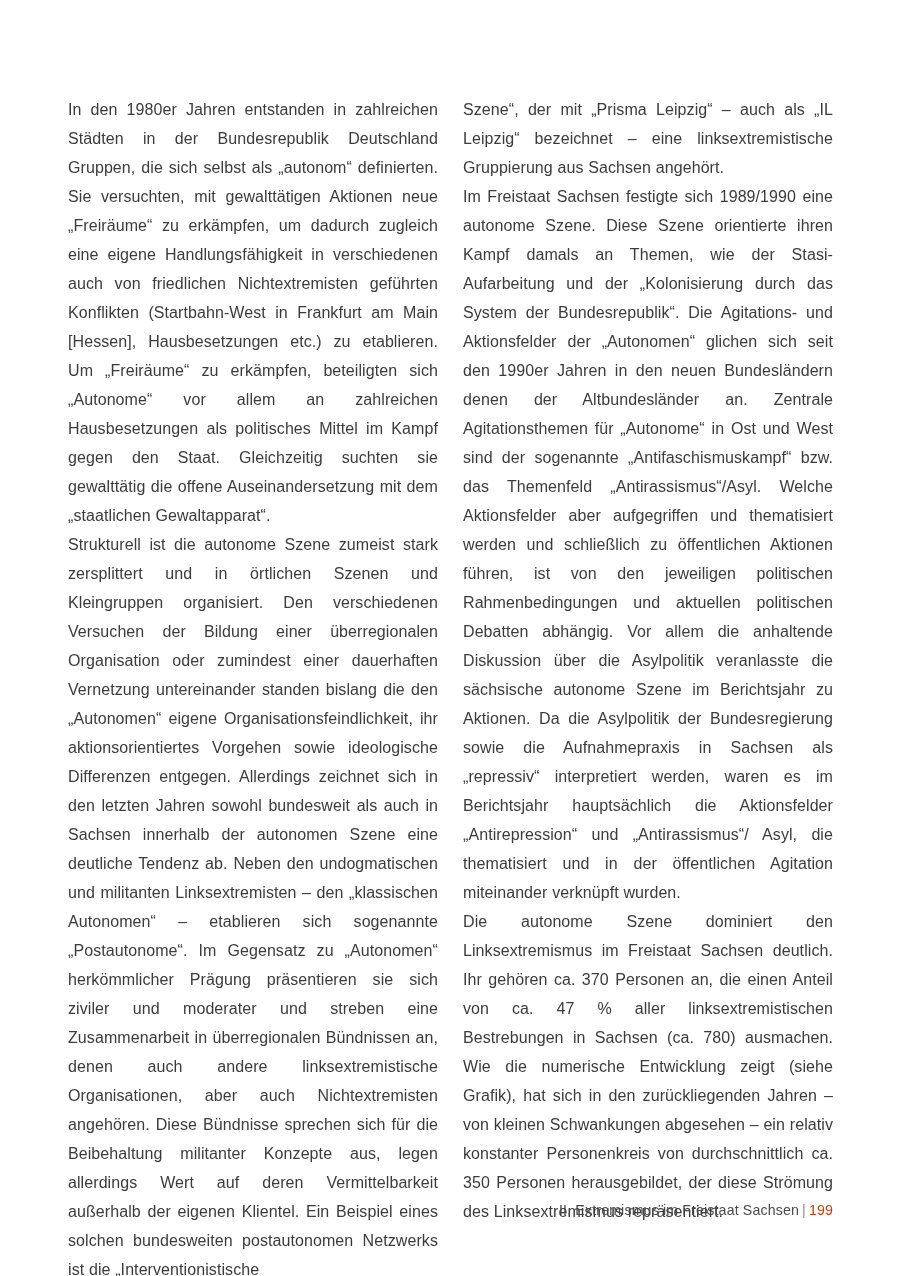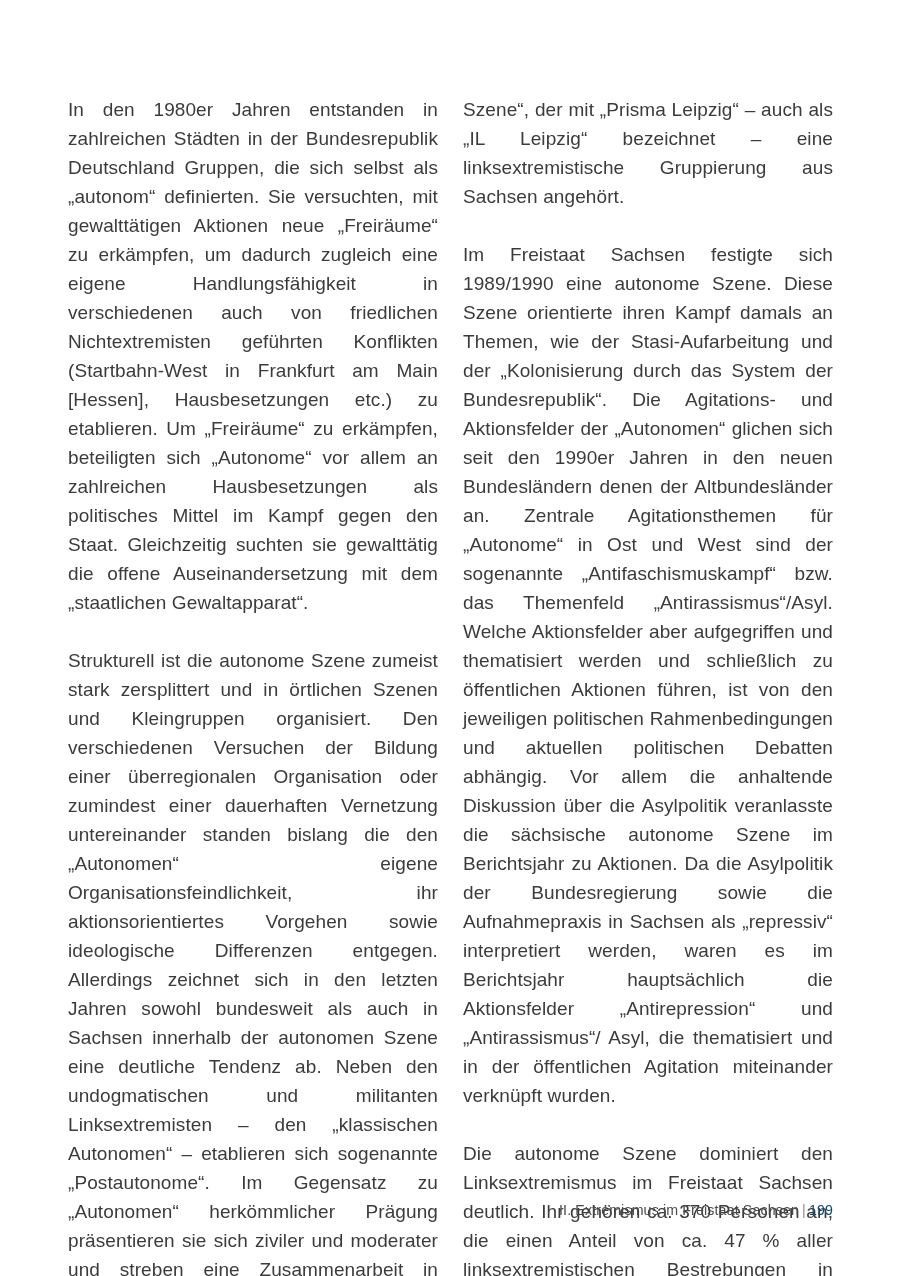--- a/index.html
+++ b/index.html
@@ -34,34 +34,33 @@
     justify-content: space-between;
     align-items: flex-start;
   }
 
   .column {
     width: 370px;
   }
 
   .para {
     margin: 0;
-    font-size: 19px;
+    font-size: 16px;
     line-height: 29px;
     text-align: justify;
     text-justify: inter-word;
     color: #3b3b3b;
     letter-spacing: 0.005em;
     -webkit-hyphens: none;
     hyphens: none;
     word-spacing: 0.01em;
   }
 
   
   .para + .para {
-    margin-top: 29px;
   }
 
   
   .footer {
     position: absolute;
     left: 68px;
     top: 1200px;
     width: 765px;
     text-align: right;
     font-size: 14.2px;
@@ -69,21 +68,21 @@
     color: #4a4a4a;
     letter-spacing: 0.01em;
   }
 
   .footer .sep {
     color: #8d8d8d;
     padding: 0 3px;
   }
 
   .footer .pageno {
-    color: #0c4a6e;
+    color: #c2410c;
   }
 </style>
 </head>
 <body>
 
 <div class="page">
 
   <div class="columns">
 
     <div class="column">

